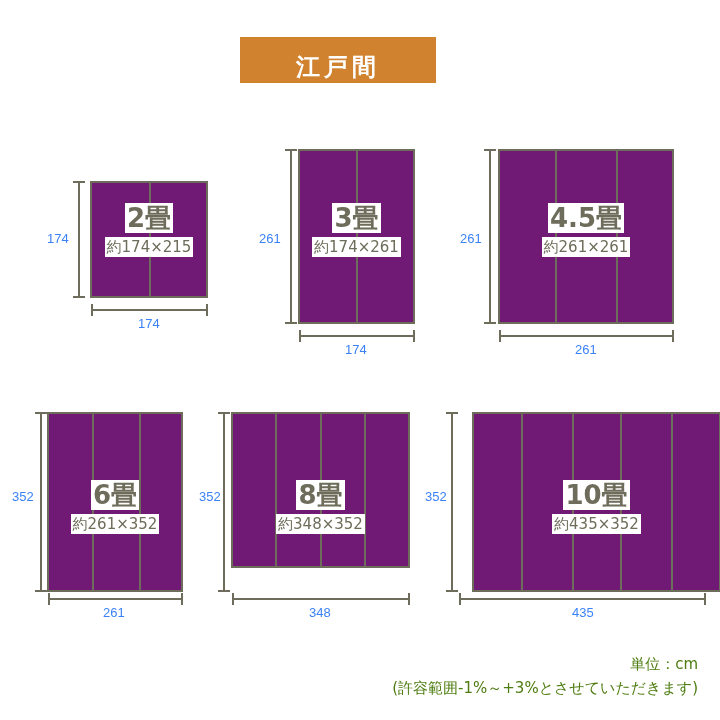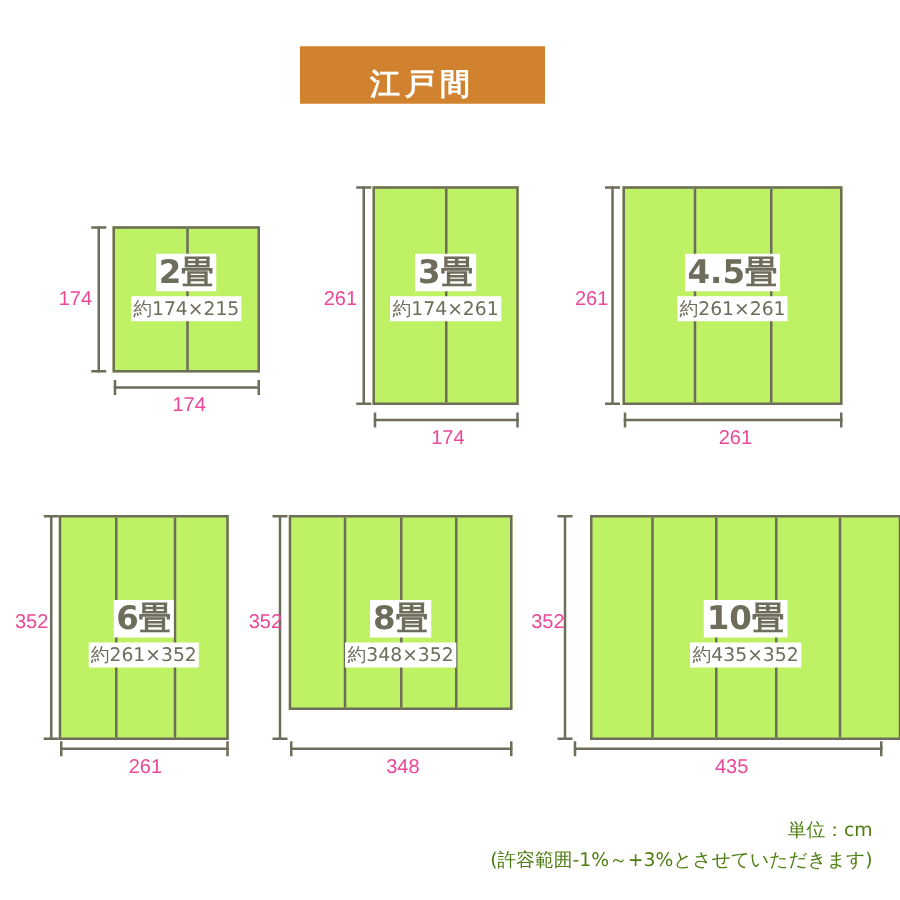--- a/index.html
+++ b/index.html
@@ -1,32 +1,32 @@
 <!DOCTYPE html>
 <html><head>
 <meta charset="utf-8">
 <style>
   html, body { margin:0; padding:0; background:#ffffff; }
   body { width:720px; height:720px; position:relative; overflow:hidden;
          font-family:"DejaVu Sans","Liberation Sans",sans-serif; color:#6b6b5a; }
   .title-banner { position:absolute; left:240px; top:37px; width:196px; height:46px;
          background:#d1822e; display:flex; align-items:flex-end; justify-content:center; }
   .title-banner span { color:#ffffff; font-size:24px; font-weight:bold; letter-spacing:4px; }
-  .room { position:absolute; box-sizing:border-box; border:2px solid #6e6c5a; background:#bef264; }
+  .room { position:absolute; box-sizing:border-box; border:2px solid #6e6c5a; background:#701a75; }
   .divider { position:absolute; top:0; bottom:0; width:2px; background:#6e6c5a; }
   .room-label { position:absolute; left:0; right:0; text-align:center; color:#6e6c5a; pointer-events:none; }
   .room-label .name { display:inline-block; font-weight:bold; font-size:26px; background:#fff; padding:0 2px; line-height:30px; }
   .room-label .size { display:inline-block; font-size:15px; background:#fff; padding:0 2px; line-height:20px; margin-top:4px; }
   .vdim { position:absolute; width:2px; background:#6e6c5a; }
   .vdim::before, .vdim::after { content:""; position:absolute; left:-5px; width:12px; height:2px; background:#6e6c5a; }
   .vdim::before { top:0; } .vdim::after { bottom:0; }
   .hdim { position:absolute; height:2px; background:#6e6c5a; }
   .hdim::before, .hdim::after { content:""; position:absolute; top:-5px; width:2px; height:12px; background:#6e6c5a; }
   .hdim::before { left:0; } .hdim::after { right:0; }
-  .dim-text { position:absolute; font-size:16px; color:#ec4899; font-family:"Liberation Sans",sans-serif; }
+  .dim-text { position:absolute; font-size:13px; color:#3b82f6; font-family:"Liberation Sans",sans-serif; }
   .notes { position:absolute; right:22px; top:652px; text-align:right; font-size:15px; color:#4d7c0f; line-height:24px; }
 </style>
 </head>
 <body>
 
 <div class="title-banner">
   <span>江戸間</span>
 </div>
 
 <div class="room" style="left:90px;top:181px;width:118px;height:117px;">

